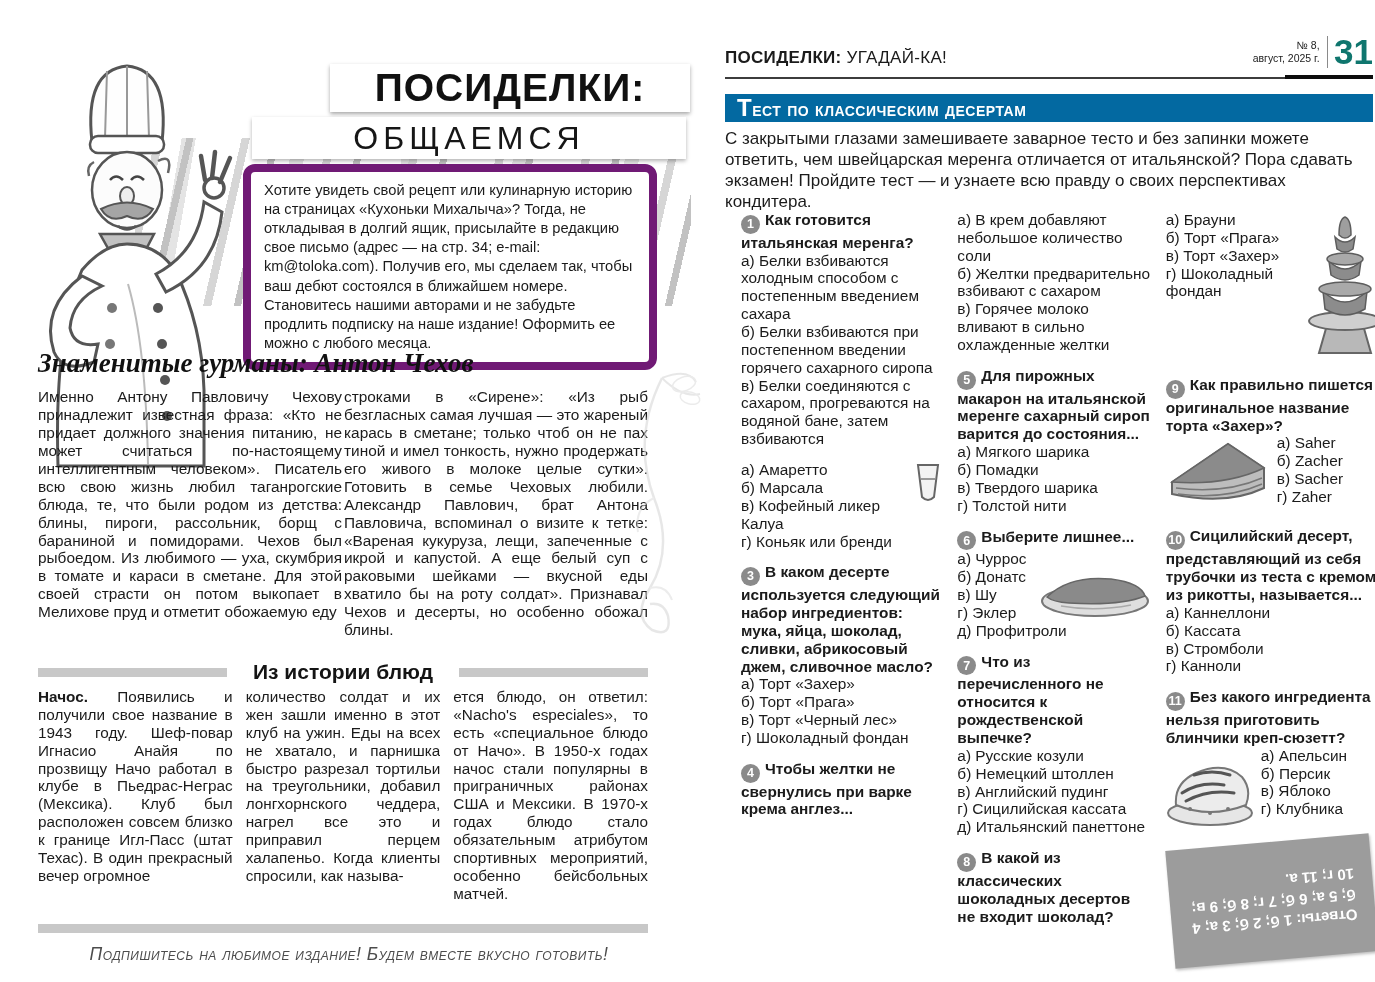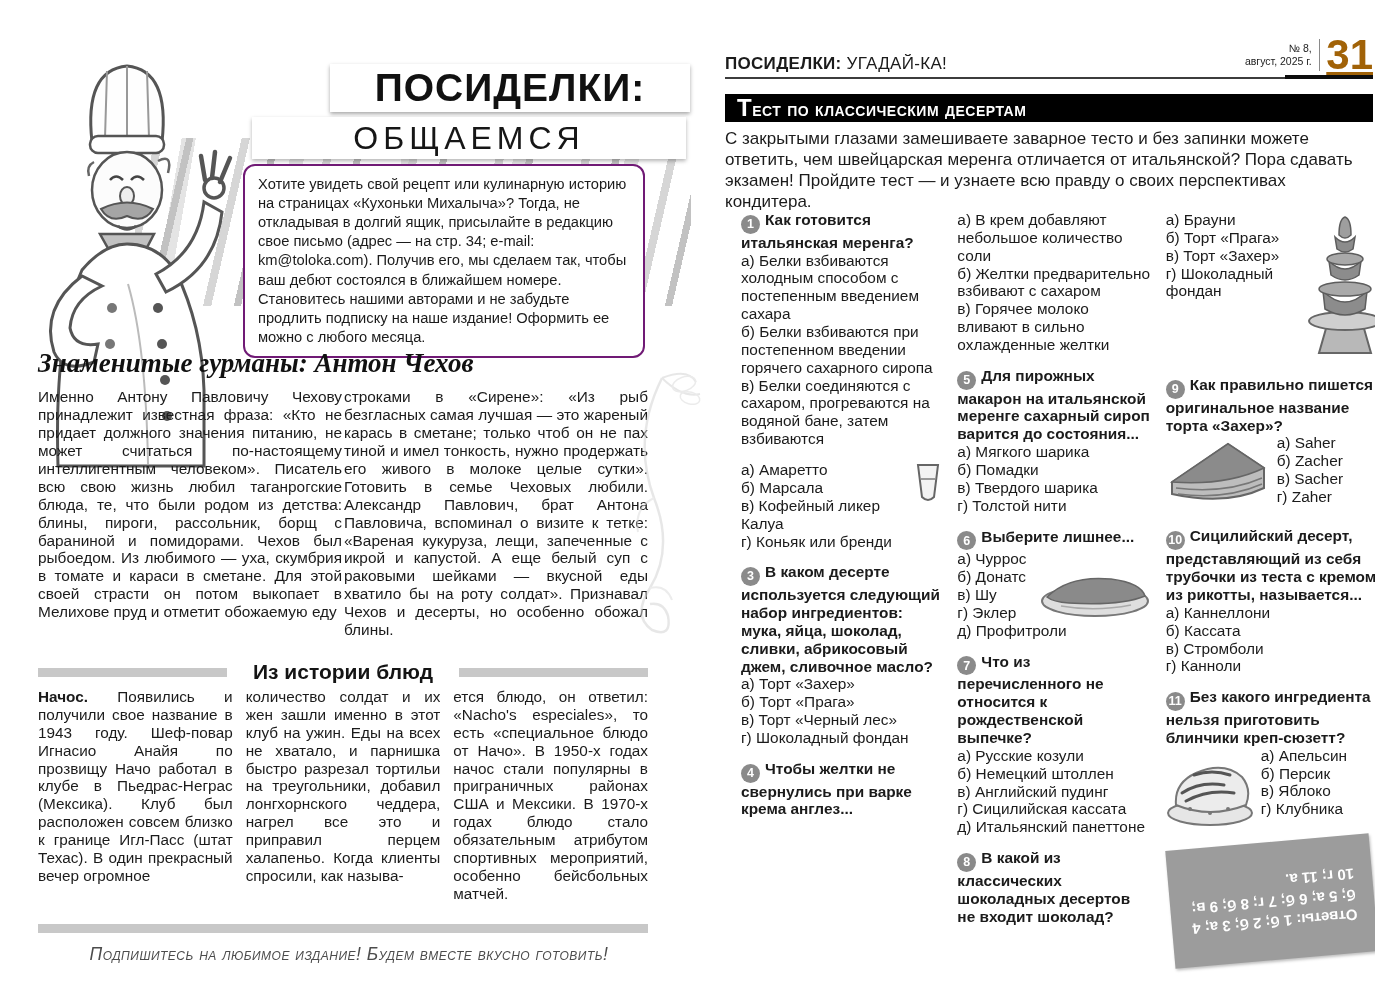--- a/index.html
+++ b/index.html
@@ -11,21 +11,21 @@
   .left-page{position:absolute;left:0;top:0;width:695px;height:982px;}
   .stripes{left:135px;top:138px;width:556px;height:168px;
     background:
       repeating-linear-gradient(103deg,rgba(255,255,255,0) 0 20px,#d6d6d6 20px 28px,rgba(255,255,255,0) 28px 50px,#c2c2c2 50px 57px,rgba(255,255,255,0) 57px 84px),
       repeating-linear-gradient(100deg,rgba(255,255,255,0) 0 46px,#e4e4e4 46px 60px,rgba(255,255,255,0) 60px 110px);}
   .mast1{left:330px;top:64px;width:360px;height:48px;background:#fff;box-shadow:0 2px 4px rgba(0,0,0,.35);
     display:flex;align-items:center;justify-content:center;font-size:39px;font-weight:800;letter-spacing:1px;color:#111;}
   .mast2{left:252px;top:117px;width:434px;height:42px;background:#fff;box-shadow:0 2px 4px rgba(0,0,0,.3);
     display:flex;align-items:center;justify-content:center;font-size:32px;font-weight:500;letter-spacing:5px;color:#161616;}
   .chef{left:6px;top:46px;width:244px;height:424px;}
-  .invite{left:243px;top:164px;width:372px;background:#fff;border:2px solid #701a75;border-radius:12px;
+  .invite{left:243px;top:164px;width:372px;background:#fff;border:8px solid #701a75;border-radius:12px;
     padding:9px 13px;font-size:14.7px;line-height:1.3;}
   .art-title{left:38px;top:348px;width:612px;margin:0;font-family:"Liberation Serif",serif;
     font-style:italic;font-weight:bold;font-size:27px;color:#111;}
   .art-cols{left:38px;top:388px;width:610px;display:flex;gap:2px;}
   .art-cols p{flex:1;margin:0;text-align:justify;font-size:15.4px;line-height:1.165;}
   .hist-head{left:38px;top:660px;width:610px;display:flex;align-items:center;gap:26px;}
   .hist-head h2{margin:0;font-size:21px;font-weight:800;color:#141414;white-space:nowrap;}
   .hbar{flex:1;height:9px;background:#c8c8c8;}
   .hist-cols{left:38px;top:688px;width:610px;display:flex;gap:13px;}
   .hist-cols p{flex:1;margin:0;text-align:justify;font-size:15.3px;line-height:1.17;max-height:234px;overflow:hidden;}
@@ -36,24 +36,24 @@
   .swirl{left:592px;top:358px;width:112px;height:302px;opacity:.55;}
 
   
   .right-page{position:absolute;left:705px;top:0;width:670px;height:982px;}
   .rp-header{left:20px;top:36px;width:648px;display:flex;justify-content:space-between;align-items:flex-end;}
   .brand{font-size:17px;letter-spacing:.3px;}
   .brand .b1{font-weight:800;}
   .issue{display:flex;align-items:center;}
   .issue-lines{text-align:right;font-size:10.5px;line-height:1.2;color:#222;margin-right:7px;}
   .pn-div{width:1.5px;height:32px;background:#8a8a8a;margin-right:6px;}
-  .page-num{font-size:42px;font-weight:800;color:#a16207;line-height:.9;text-decoration:underline;}
+  .page-num{font-size:35px;font-weight:800;color:#0f766e;line-height:.9;}
   .rp-rule{left:20px;top:77px;width:648px;height:2px;background:#3c3c3c;}
   .rp-rule-thick{left:580px;top:75px;width:88px;height:4px;background:#0d0d0d;}
-  .quiz-bar{left:20px;top:94px;width:636px;height:28px;background:#000000;color:#fff;
+  .quiz-bar{left:20px;top:94px;width:636px;height:28px;background:#0369a1;color:#fff;
     font-variant:small-caps;font-weight:bold;font-size:19.5px;line-height:27px;padding-left:12px;letter-spacing:.5px;}
   .quiz-bar::first-letter{font-size:24px;}
   .quiz-intro{left:20px;top:128px;width:628px;margin:0;font-size:17px;line-height:1.24;}
   .qcols{left:36px;top:211px;width:650px;display:flex;gap:15px;font-size:15.4px;line-height:1.16;}
   .qcol1{width:202px;} .qcol2{width:194px;} .qcol3{width:226px;}
   .q{margin:0 0 13px 0;}
   .q-head{margin:0;font-weight:bold;}
   .q-num{display:inline-flex;width:19px;height:19px;border-radius:50%;background:#8a8a8a;color:#fff;
     font-size:12.5px;font-weight:bold;align-items:center;justify-content:center;margin-right:5px;vertical-align:-3px;}
   .opt{margin:0;}

